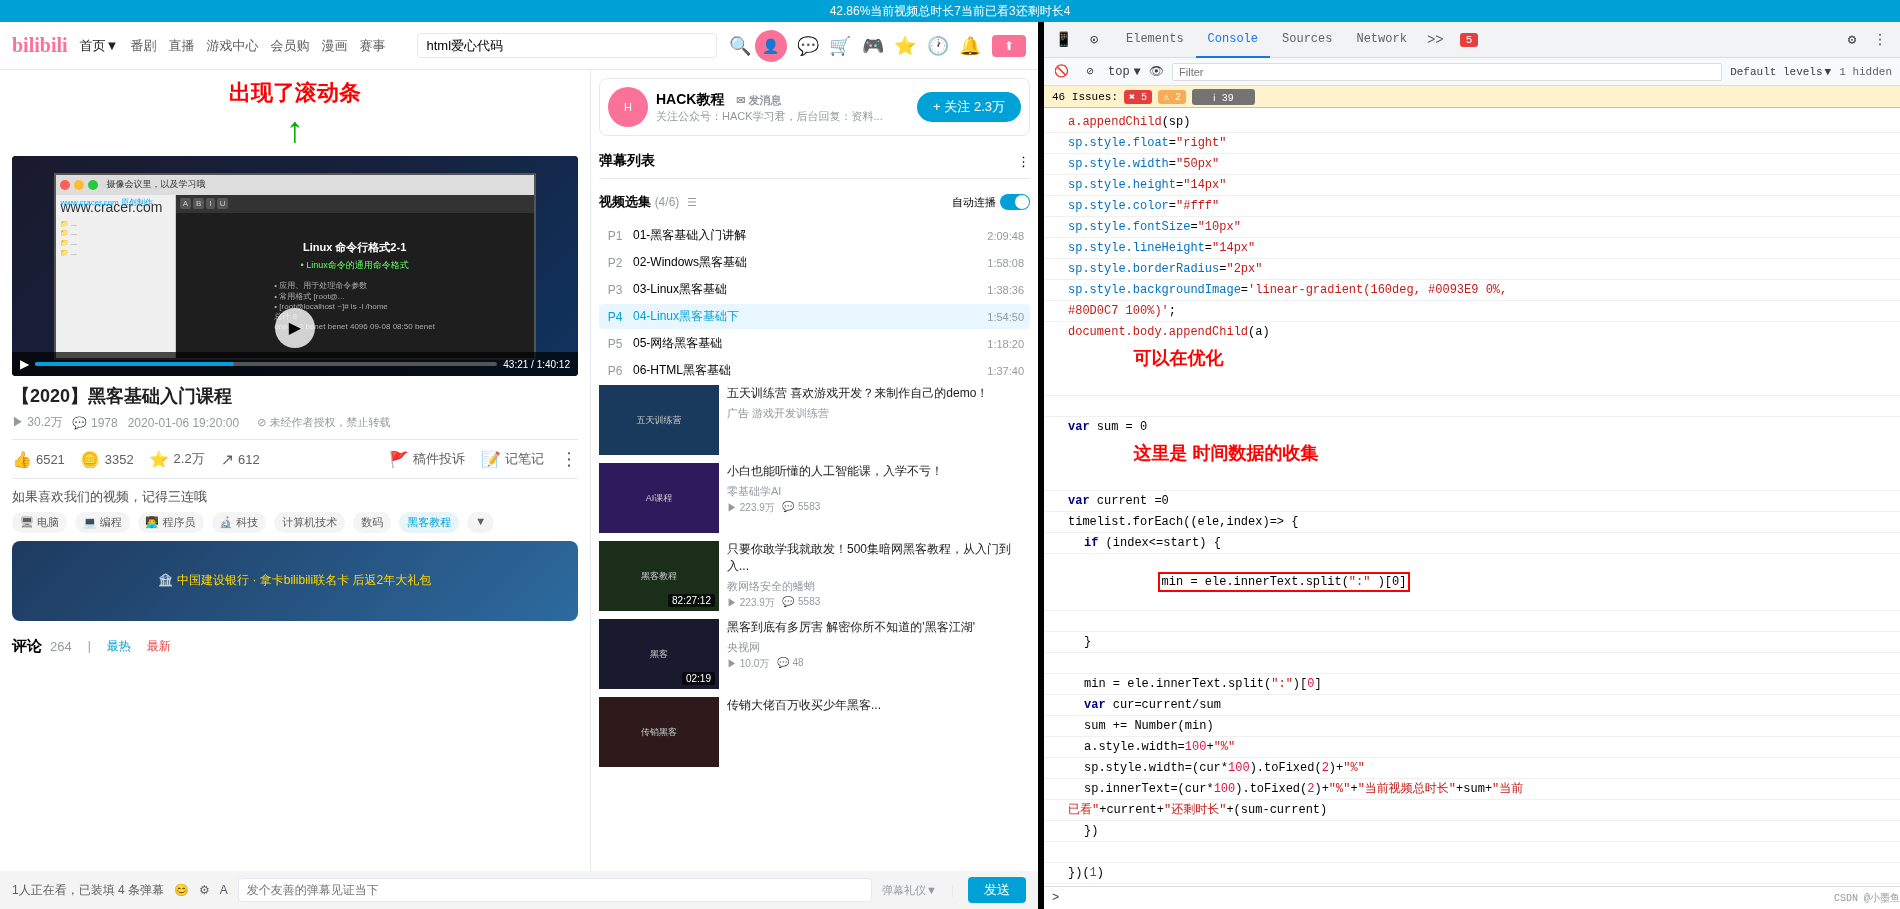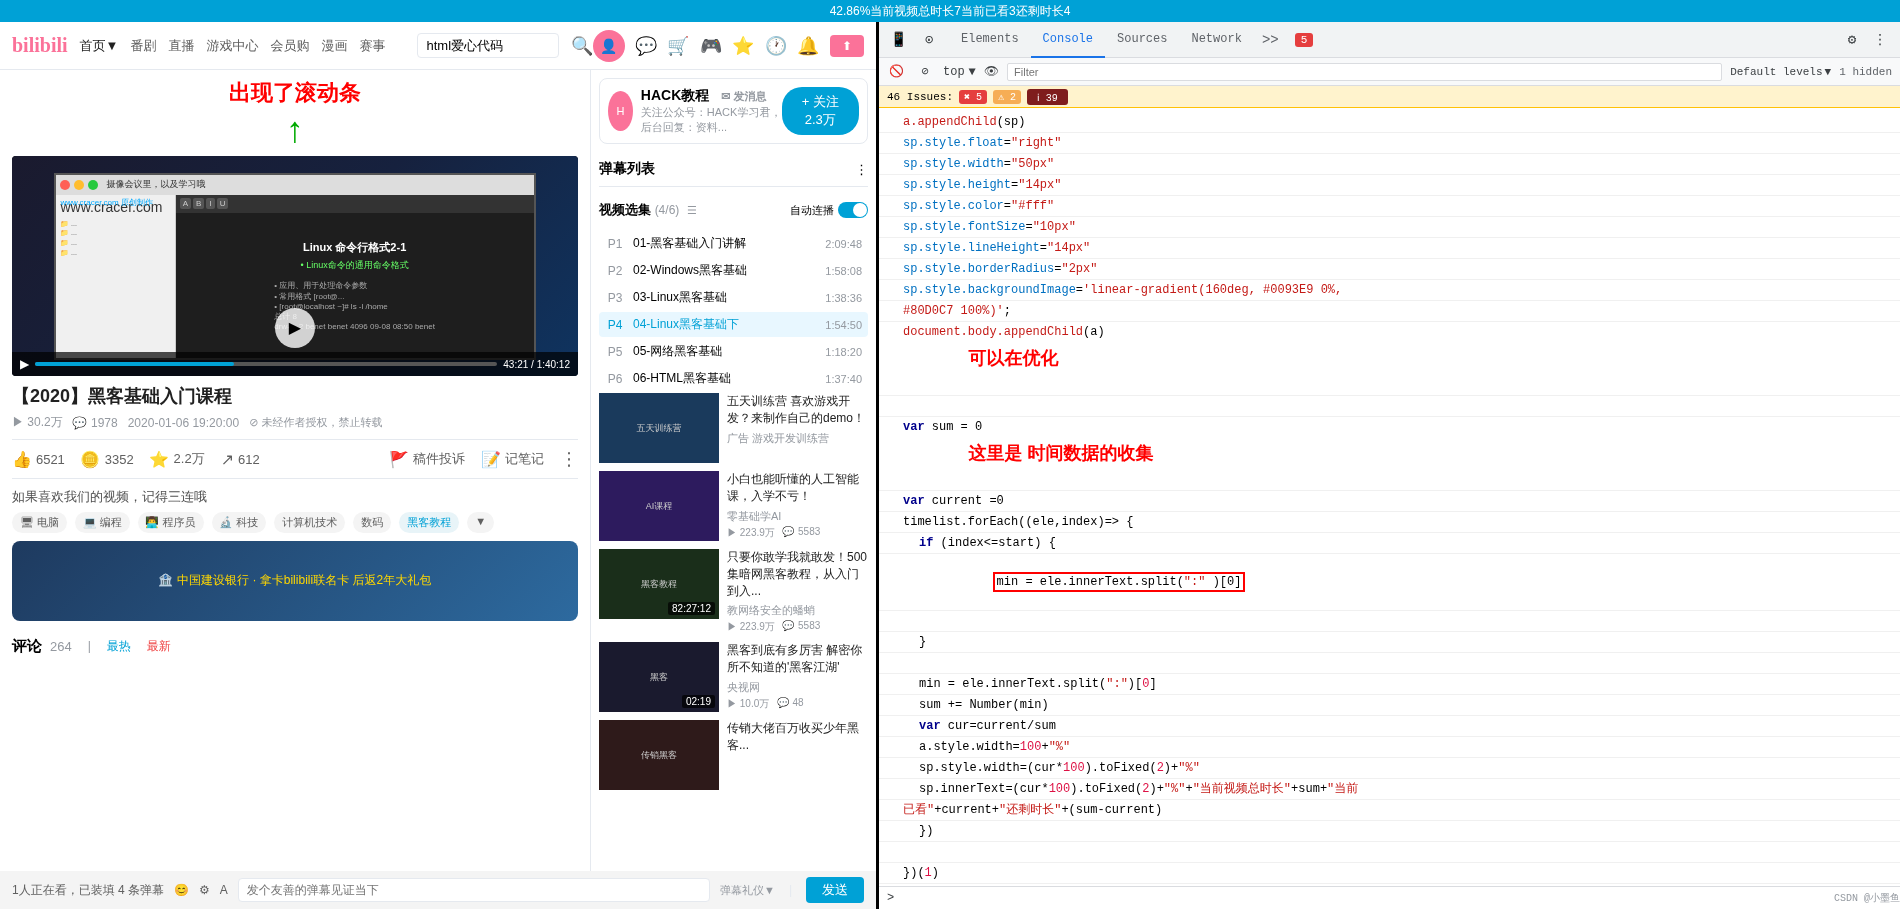--- a/index.html
+++ b/index.html
@@ -18,25 +18,25 @@
 
     
     .main-layout {
       display: flex;
       flex: 1;
       overflow: hidden;
     }
 
     
     .bilibili-panel {
-      width: 879px;
+      width: 1044px;
       flex-shrink: 0;
       display: flex;
       flex-direction: column;
-      border-right: 3px solid #000000;
+      border-right: 6px solid #000000;
       overflow: hidden;
     }
 
     
     .bili-header {
       display: flex;
       align-items: center;
       padding: 8px 12px;
       height: 48px;
       border-bottom: 1px solid #e5e9ef;
@@ -291,20 +291,21 @@
       font-size: 12px;
       color: #9499a0;
       margin-bottom: 8px;
       display: flex;
       gap: 10px;
       align-items: center;
     }
     .no-auth {
       color: #9499a0;
       font-size: 11px;
+      margin-left: 8px;
     }
     .tags-row {
       display: flex;
       gap: 8px;
       margin-bottom: 8px;
       flex-wrap: wrap;
     }
     .tag {
       background: #f4f4f4;
       color: #606060;
@@ -672,21 +673,21 @@
       flex-shrink: 0;
     }
     .issue-badge {
       display: flex;
       align-items: center;
       gap: 3px;
       font-size: 11px;
     }
     .badge-red { background: #e53e3e; color: white; padding: 1px 5px; border-radius: 3px; font-size: 10px; }
     .badge-orange { background: #f6ad55; color: white; padding: 1px 5px; border-radius: 3px; font-size: 10px; }
-    .badge-blue { background: #7f1d1d; color: white; padding: 1px 10px; border-radius: 3px; font-size: 10px; }
+    .badge-blue { background: #737373; color: white; padding: 1px 21px; border-radius: 3px; font-size: 10px; }
 
     
     .console-output {
       flex: 1;
       overflow-y: auto;
       padding: 4px 0;
       background: #fff;
     }
     .console-line {
       padding: 1px 8px 1px 24px;
@@ -1154,22 +1155,22 @@
       <div class="console-line"><span class="code-dark-blue" style="color:#00008b;font-weight:bold">var</span> <span class="code-black">current =0</span></div>
       <div class="console-line"><span class="code-black">timelist.forEach((ele,index)=&gt; {</span></div>
       <div class="console-line line-indent-1"><span class="code-dark-blue" style="color:#00008b;font-weight:bold">if</span><span class="code-black"> (index&lt;=start) {</span></div>
       <div class="console-line line-indent-2">
         <span style="border:2px solid red;padding:1px 2px;display:inline"><span class="code-black">min = ele.innerText.split(</span><span class="code-red">":" </span><span class="code-black">)[0]</span></span>
       </div>
       <div class="console-line">&nbsp;</div>
       <div class="console-line line-indent-1"><span class="code-black">}</span></div>
       <div class="console-line">&nbsp;</div>
       <div class="console-line line-indent-1"><span class="code-black">min = ele.innerText.split(</span><span class="code-red">":"</span><span class="code-black">)[</span><span class="code-orange" style="color:#d14">0</span><span class="code-black">]</span></div>
+      <div class="console-line line-indent-1"><span class="code-dark-blue" style="color:#00008b;font-weight:bold">var</span><span class="code-black"> cur=current/sum</span></div>
       <div class="console-line line-indent-1"><span class="code-black">sum += Number(min)</span></div>
-      <div class="console-line line-indent-1"><span class="code-dark-blue" style="color:#00008b;font-weight:bold">var</span><span class="code-black"> cur=current/sum</span></div>
       <div class="console-line line-indent-1"><span class="code-black">a.style.width=</span><span class="code-orange">100</span><span class="code-black">+</span><span class="code-red">"%"</span></div>
       <div class="console-line line-indent-1"><span class="code-black">sp.style.width=(cur*</span><span class="code-orange">100</span><span class="code-black">).toFixed(</span><span class="code-orange">2</span><span class="code-black">)+</span><span class="code-red">"%"</span></div>
       <div class="console-line line-indent-1"><span class="code-black">sp.innerText=(cur*</span><span class="code-orange">100</span><span class="code-black">).toFixed(</span><span class="code-orange">2</span><span class="code-black">)+</span><span class="code-red">"%"</span><span class="code-black">+</span><span class="code-red">"当前视频总时长"</span><span class="code-black">+sum+</span><span class="code-red">"当前</span></div>
       <div class="console-line"><span class="code-red">已看"</span><span class="code-black">+current+</span><span class="code-red">"还剩时长"</span><span class="code-black">+(sum-current)</span></div>
       <div class="console-line line-indent-1"><span class="code-black">})</span></div>
       <div class="console-line">&nbsp;</div>
       <div class="console-line"><span class="code-black">})(</span><span class="code-orange">1</span><span class="code-black">)</span></div>
       <div class="console-line">&nbsp;</div>
 
     </div>

